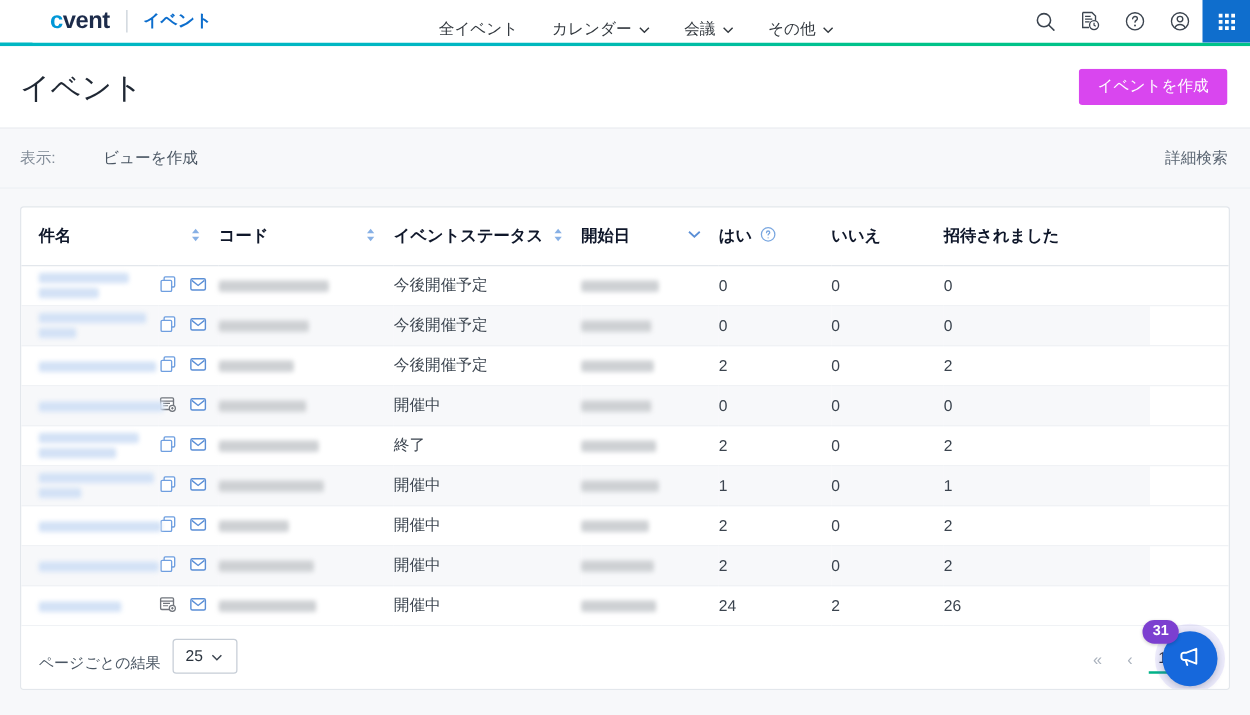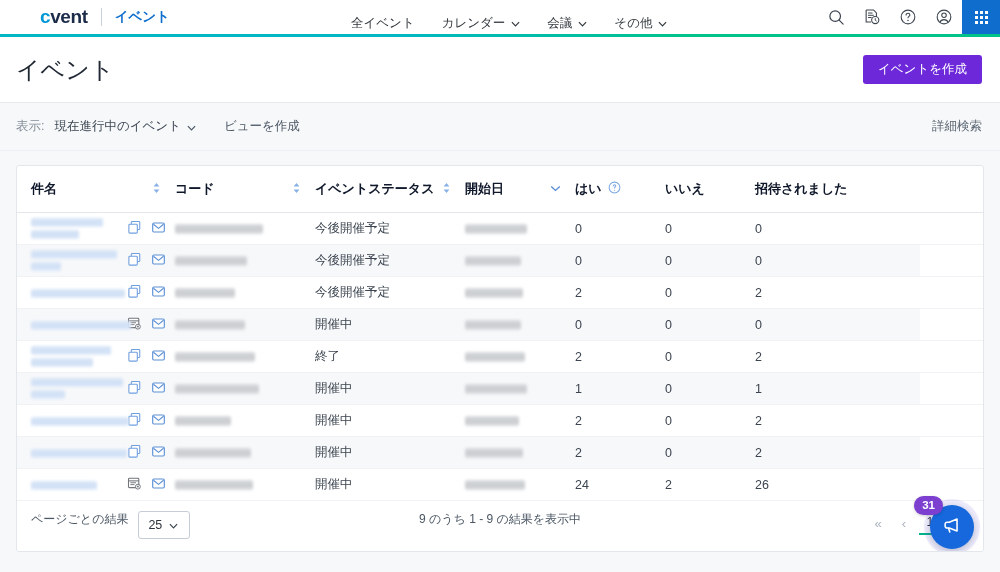--- a/index.html
+++ b/index.html
@@ -66,21 +66,21 @@
     height: 66px; display:flex; align-items:center; justify-content:space-between;
     padding: 0 18px 0 16px; background:#fff;
     border-bottom: 1px solid #e6e9ee;
   }
   .page-title { font-size: 24px; font-weight: 400; color:#1f2733; }
   .header-actions { display:flex; align-items:center; gap: 9px; }
   .btn {
     font-size: 12.5px; border-radius: 3px; padding: 7px 14px; cursor:pointer;
     border:1px solid transparent; line-height:1;
   }
-  .btn-primary { background:#6d28d9; color:#fff; }
+  .btn-primary { background:#d946ef; color:#fff; }
   .btn-secondary { background:#fff; color:#0f6ecd; border:1px solid #b9d4ef; }
 
   
   .filterbar {
     height: 48px; background:#f7f8fa;
     display:flex; align-items:center; padding: 0 18px 0 16px;
     font-size: 12.5px; color:#5b6673;
     border-bottom: 1px solid #eceff3;
   }
   .f-label { color:#818b97; margin-right: 10px; }
@@ -123,21 +123,21 @@
   }
   .redact.blue { background: linear-gradient(180deg,#dbe7f7,#cfdff5 60%,#e3ecfa); }
   .redact.gray { background: linear-gradient(180deg,#d9dbde,#c9cccf 55%,#dcdee1); }
   .redact-wrap { filter: blur(1.6px); }
 
   .rowicons { display:flex; align-items:center; gap: 9px; }
   .num { color:#3b444f; }
 
   
   .tablefooter {
-    display:flex; align-items:flex-start; padding: 10px 16px 12px 14px;
+    display:flex; align-items:flex-end; padding: 10px 16px 12px 14px;
     font-size: 12px; color:#5b6673; background:#fff;
   }
   .pp-label { margin-right: 10px; color:#4a5663; }
   .pp-select {
     border:1px solid #c6cdd6; border-radius:3px; background:#fff;
     padding: 6px 9px; font-size: 12.5px; color:#2b343f; cursor:pointer;
     display:flex; align-items:center; gap: 7px; min-width: 52px;
   }
   .result-text { position:absolute; left:0; right:0; text-align:center; pointer-events:none; color:#4a5663; }
   .pager { margin-left:auto; display:flex; align-items:center; gap: 4px; }
@@ -255,28 +255,20 @@
 
 <div class="page-header">
   <div class="page-title">イベント</div>
   <div class="header-actions">
     <button class="btn btn-primary">イベントを作成</button>
   </div>
 </div>
 
 <div class="filterbar">
   <span class="f-label">表示:</span>
-  <span class="f-select">
-    <span>現在進行中のイベント</span>
-    <span>
-      <svg width="9" height="6" viewBox="0 0 10 6">
-          <path d="M1 1l4 4 4-4" fill="none" stroke="#4a5663" stroke-width="1.3"></path>
-        </svg>
-    </span>
-  </span>
   <span class="f-createview">ビューを作成</span>
   <span class="f-advanced">詳細検索</span>
 </div>
 
 <div class="content">
   <div class="card">
     <table class="grid">
       <colgroup>
         <col style="width:110px">
           <col style="width:48px">
@@ -559,21 +551,20 @@
       <div class="tablefooter">
         <span class="pp-label">ページごとの結果</span>
         <span class="pp-select">
           <span>25</span>
           <span>
             <svg width="9" height="6" viewBox="0 0 10 6">
                 <path d="M1 1l4 4 4-4" fill="none" stroke="#3b444f" stroke-width="1.3"></path>
               </svg>
           </span>
         </span>
-        <span class="result-text">9 のうち 1 - 9 の結果を表示中</span>
         <span class="pager">
           <span class="pg">«</span>
           <span class="pg">‹</span>
           <span class="pg active">1</span>
           <span class="pg">›</span>
         </span>
       </div>
       <div class="fab-halo"></div>
       <div class="fab">
         <span>

